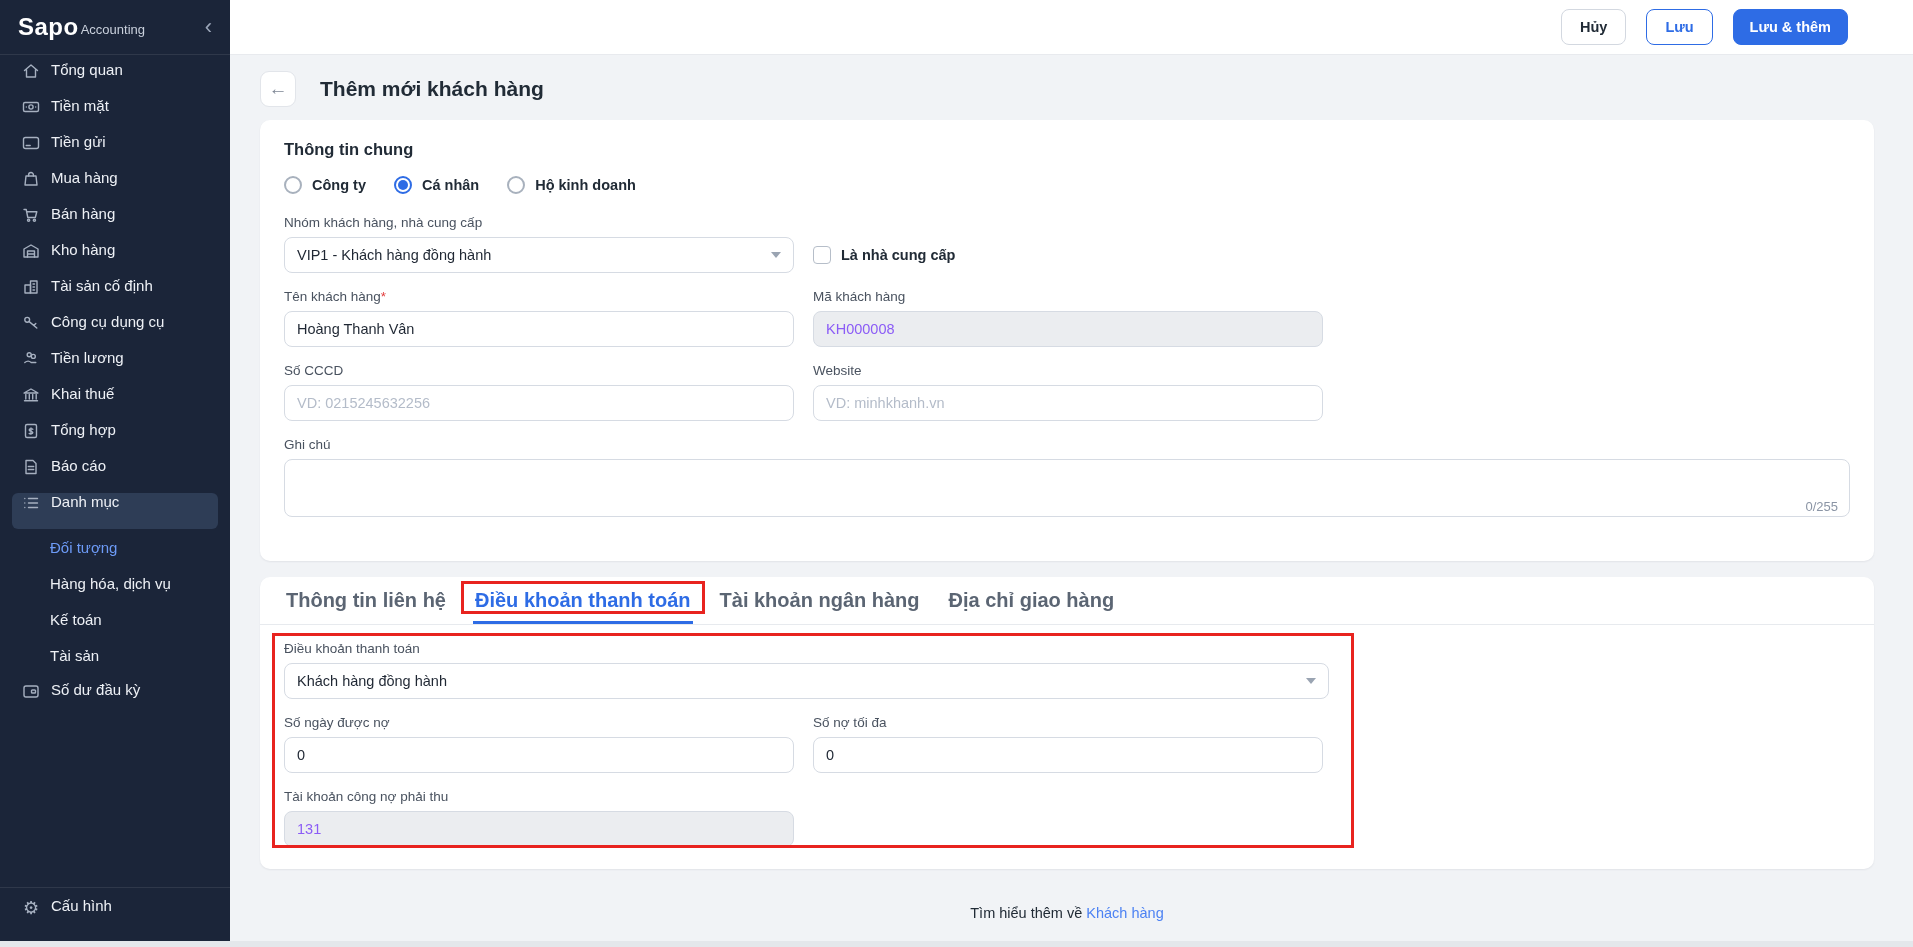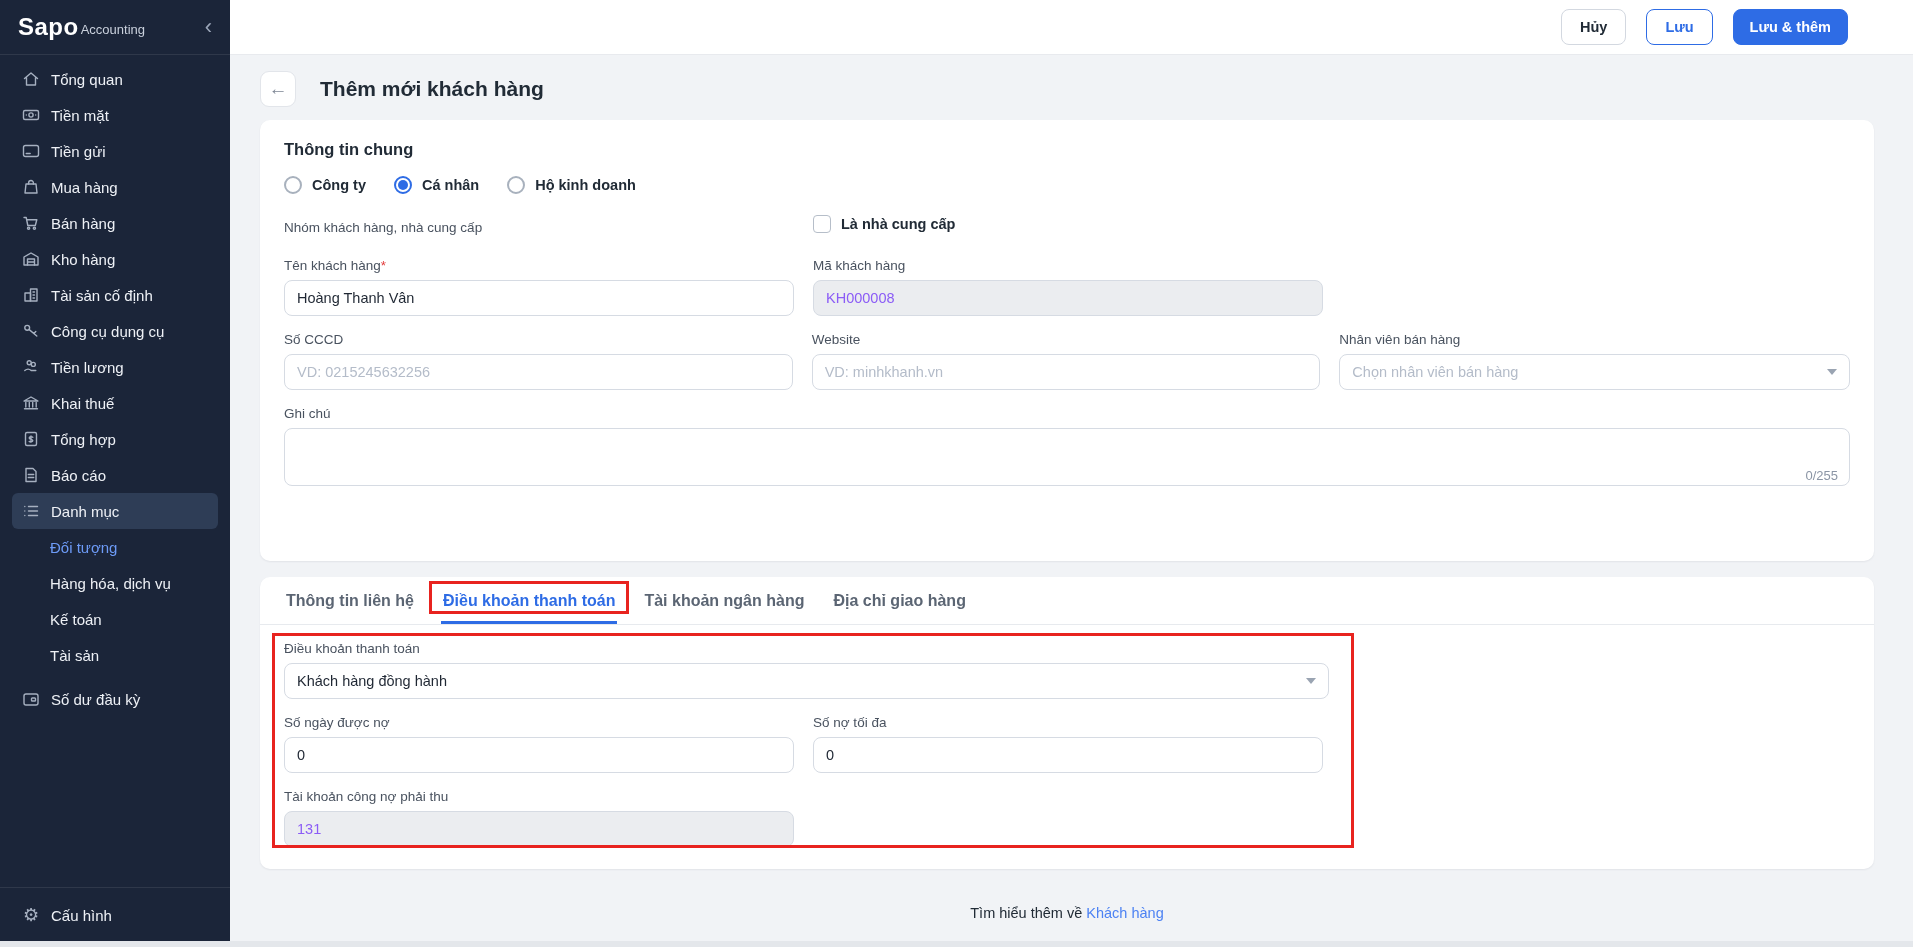--- a/index.html
+++ b/index.html
@@ -11,21 +11,21 @@
     overflow:hidden;
     color:#212b36;
   }
   
   .sidebar { position:absolute; left:0; top:0; width:230px; height:941px; background:#1b2539; z-index:5; }
   .side-header { height:55px; display:flex; align-items:center; padding:0 14px 0 18px; border-bottom:1px solid rgba(255,255,255,.09); }
   .brand { font-size:24px; font-weight:700; color:#ffffff; letter-spacing:.5px; }
   .brand-suffix { font-size:13px; color:#c9d0dc; font-weight:400; margin-left:2px; margin-top:4px; }
   .collapse { margin-left:auto; color:#9aa5b8; font-size:22px; line-height:1; cursor:pointer; padding:0 4px; }
   .nav { padding-top:6px; }
-  .nav-item { display:flex; align-items:center; gap:10px; height:36px; margin:0 12px; padding-left:9px; border-radius:6px; font-size:15px; color:#eef1f6; cursor:pointer; }
+  .nav-item { display:flex; align-items:flex-start; gap:10px; height:36px; margin:0 12px; padding-left:9px; border-radius:6px; font-size:15px; color:#eef1f6; cursor:pointer; }
   .nav-item.active { background:#2e3d56; }
   .nav-item svg { flex:0 0 20px; }
   .sub-item { height:36px; display:flex; align-items:center; padding-left:50px; font-size:15px; color:#eef1f6; cursor:pointer; }
   .sub-item.current { color:#6d9bf7; }
   .standalone { margin-top:8px; }
   .side-footer { position:absolute; left:0; right:0; bottom:8px; border-top:1px solid rgba(255,255,255,.09); padding-top:9px; }
   .gear-glyph { font-size:18px; color:#a6b0c0; width:20px; text-align:center; }
   
   .topbar { position:absolute; left:230px; top:0; right:0; height:55px; background:#fff; border-bottom:1px solid #e8eaee; display:flex; align-items:center; justify-content:flex-end; gap:20px; padding-right:65px; z-index:4; }
   .btn { height:36px; border-radius:8px; font-size:14.5px; font-weight:600; display:inline-flex; align-items:center; padding:0 18px; cursor:pointer; font-family:inherit; }
@@ -58,21 +58,21 @@
   .select { height:36px; border:1px solid #d6dbe3; border-radius:8px; background:#fff; display:flex; align-items:center; justify-content:space-between; padding:0 12px; font-size:14.5px; color:#1f2733; cursor:pointer; }
   .select .ph { color:#b4bcc9; }
   .caret { width:0; height:0; border-left:5px solid transparent; border-right:5px solid transparent; border-top:6px solid #9aa4b2; }
   .checkbox-row { display:flex; align-items:center; gap:10px; font-size:14.5px; font-weight:600; color:#212b36; margin-bottom:9px; cursor:pointer; }
   .checkbox { width:18px; height:18px; border:1.5px solid #b6bec9; border-radius:4px; background:#fff; }
   .note-wrap { position:relative; }
   .note { width:100%; height:58px; border:1px solid #d6dbe3; border-radius:8px; resize:none; padding:8px 12px; font-family:inherit; font-size:14.5px; color:#1f2733; outline:none; }
   .note-counter { position:absolute; right:12px; bottom:7px; font-size:13px; color:#8b95a5; }
   
   .tabs { display:flex; gap:25px; padding:0 24px; height:48px; border-bottom:1px solid #e7eaee; }
-  .tab { display:flex; align-items:center; font-size:16px; font-weight:600; color:#5b6573; padding:0 2px; position:relative; cursor:pointer; }
+  .tab { display:flex; align-items:center; font-size:20px; font-weight:600; color:#5b6573; padding:0 2px; position:relative; cursor:pointer; }
   .tab.active { color:#2e6ce5; border-bottom:3px solid #2e6ce5; padding-top:3px; }
   .tab-annotation { position:absolute; left:-12px; right:-12px; top:4px; bottom:7px; border:3px solid #e8231f; pointer-events:none; }
   .card2 { position:absolute; }
   .card2-body { padding:16px 24px; }
   .content-annotation { position:absolute; left:12px; top:56px; width:1082px; height:215px; border:3px solid #e8231f; pointer-events:none; }
   .wide-select { width:1045px; }
   .learn-more { position:absolute; top:850px; left:30px; width:1614px; text-align:center; font-size:14.5px; color:#212b36; }
   .learn-link { color:#4d82f3; cursor:pointer; }
   .bottom-strip { position:absolute; left:0; bottom:0; width:1913px; height:6px; background:#e4e7eb; }
   svg.ic { stroke:#a6b0c0; fill:none; stroke-width:1.4; stroke-linecap:round; stroke-linejoin:round; }
@@ -235,20 +235,24 @@
       </div>
       <div class="radio-opt">
         <span class="radio"></span>
         <span>Hộ kinh doanh</span>
       </div>
     </div>
 
     <div class="row">
       <div class="col">
         <span class="field-label">Nhóm khách hàng, nhà cung cấp</span>
+        <div class="select">
+          <span>VIP1 - Khách hàng đồng hành</span>
+          <span class="caret"></span>
+        </div>
       </div>
       <div class="checkbox-row">
         <span class="checkbox"></span>
         <span>Là nhà cung cấp</span>
       </div>
     </div>
 
     <div class="row">
       <div class="col">
         <span class="field-label"><span>Tên khách hàng</span><span class="req">*</span></span>
@@ -261,27 +265,20 @@
     </div>
 
     <div class="row">
       <div class="col">
         <span class="field-label">Số CCCD</span>
         <input class="txt" placeholder="VD: 0215245632256" style="">
       </div>
       <div class="col">
         <span class="field-label">Website</span>
         <input class="txt" placeholder="VD: minhkhanh.vn" style="">
-      </div>
-      <div class="col3">
-        <span class="field-label">Nhân viên bán hàng</span>
-        <div class="select">
-          <span class="ph">Chọn nhân viên bán hàng</span>
-          <span class="caret"></span>
-        </div>
       </div>
     </div>
 
     <div>
       <span class="field-label">Ghi chú</span>
       <div class="note-wrap">
         <textarea class="note" style=""></textarea>
         <span class="note-counter">0/255</span>
       </div>
     </div>

